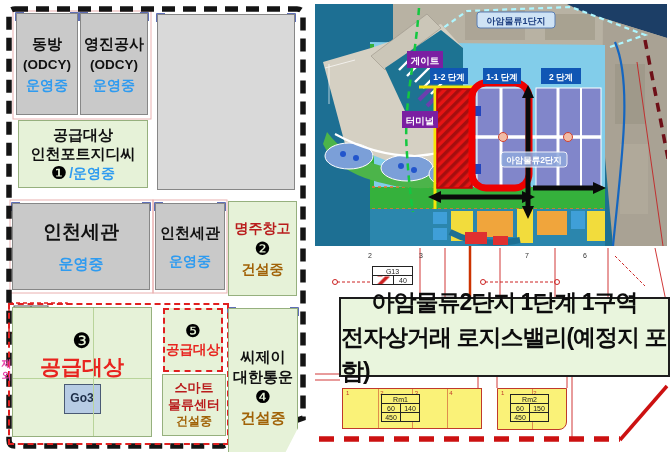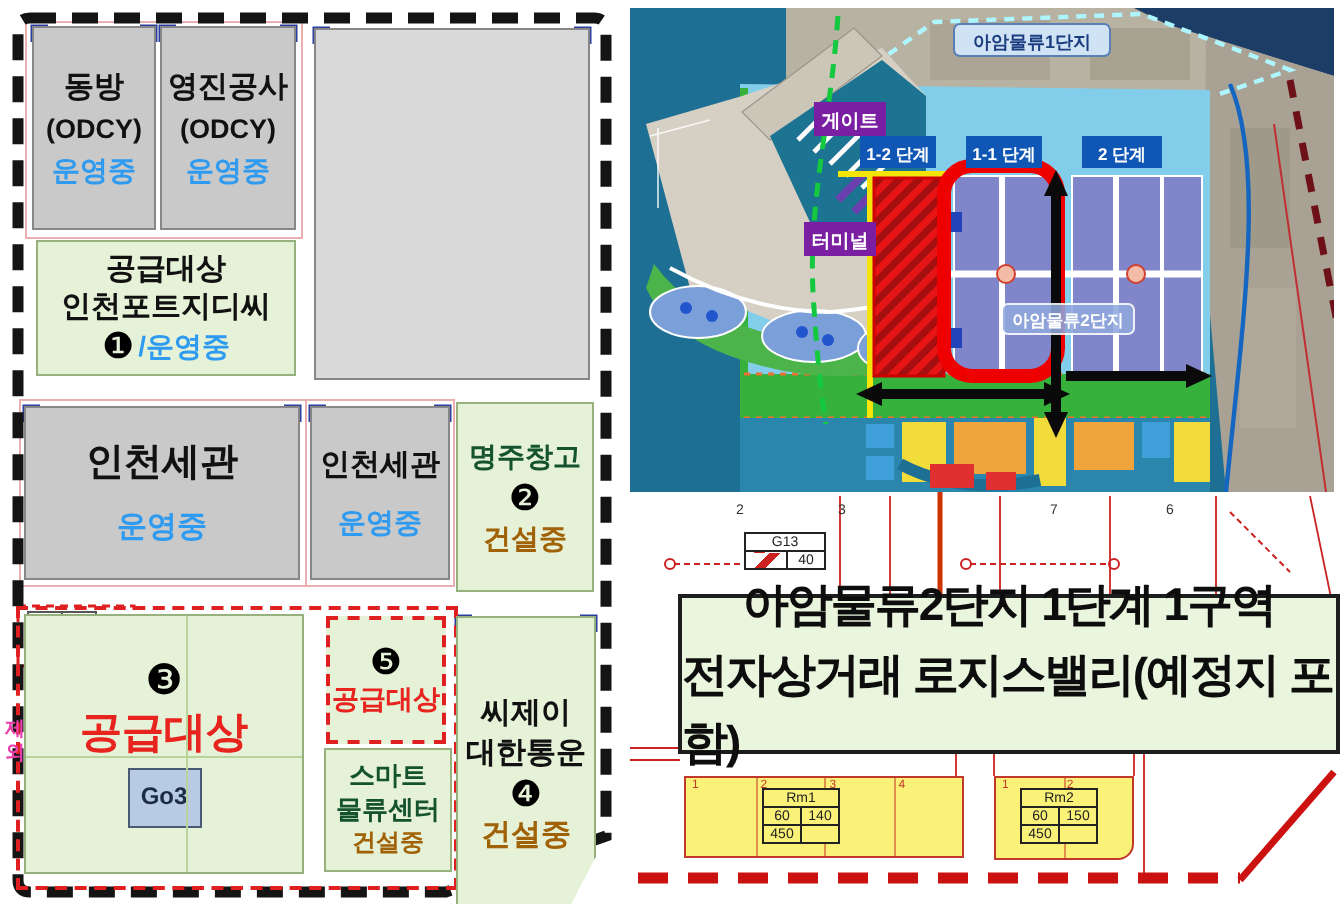--- a/index.html
+++ b/index.html
@@ -7,21 +7,21 @@
          font-family:"Liberation Sans","DejaVu Sans",sans-serif;}
   .abs{position:absolute;}
   svg{display:block;}
   
   .box{position:absolute;display:flex;flex-direction:column;align-items:center;justify-content:center;
        text-align:center;box-sizing:border-box;line-height:1.15;}
   .gray{background:#c9c9c9;border:1.5px solid #878787;}
   .green{background:#e6f2d8;border:1.5px solid #96b07e;}
   .t-big{font-size:17px;font-weight:bold;color:#111;}
   .t-med{font-size:15px;font-weight:bold;color:#111;}
-  .t-sm{font-size:13px;font-weight:bold;color:#14532d;}
+  .t-sm{font-size:13px;font-weight:bold;color:#b91c1c;}
   .t-sub{font-size:13.5px;font-weight:bold;color:#111;}
   .blue-st{color:#2e9bf0;font-weight:bold;font-size:14px;}
   .orange-st{color:#a16207;font-weight:bold;font-size:14px;}
   .red-lb{color:#e8241f;font-weight:bold;}
   .badge{font-size:18px;color:#000;line-height:1;}
   .dash-red{border:2px dashed #e02020;}
   .minitable{border-collapse:collapse;background:transparent;}
   .minitable td{border:1px solid #222;font-size:7px;line-height:1;padding:0 2px;text-align:center;
                 color:#222;height:8px;min-width:14px;}
   .ylw{background:#faf278;border:1.5px solid #c0392b;box-sizing:border-box;position:absolute;}

